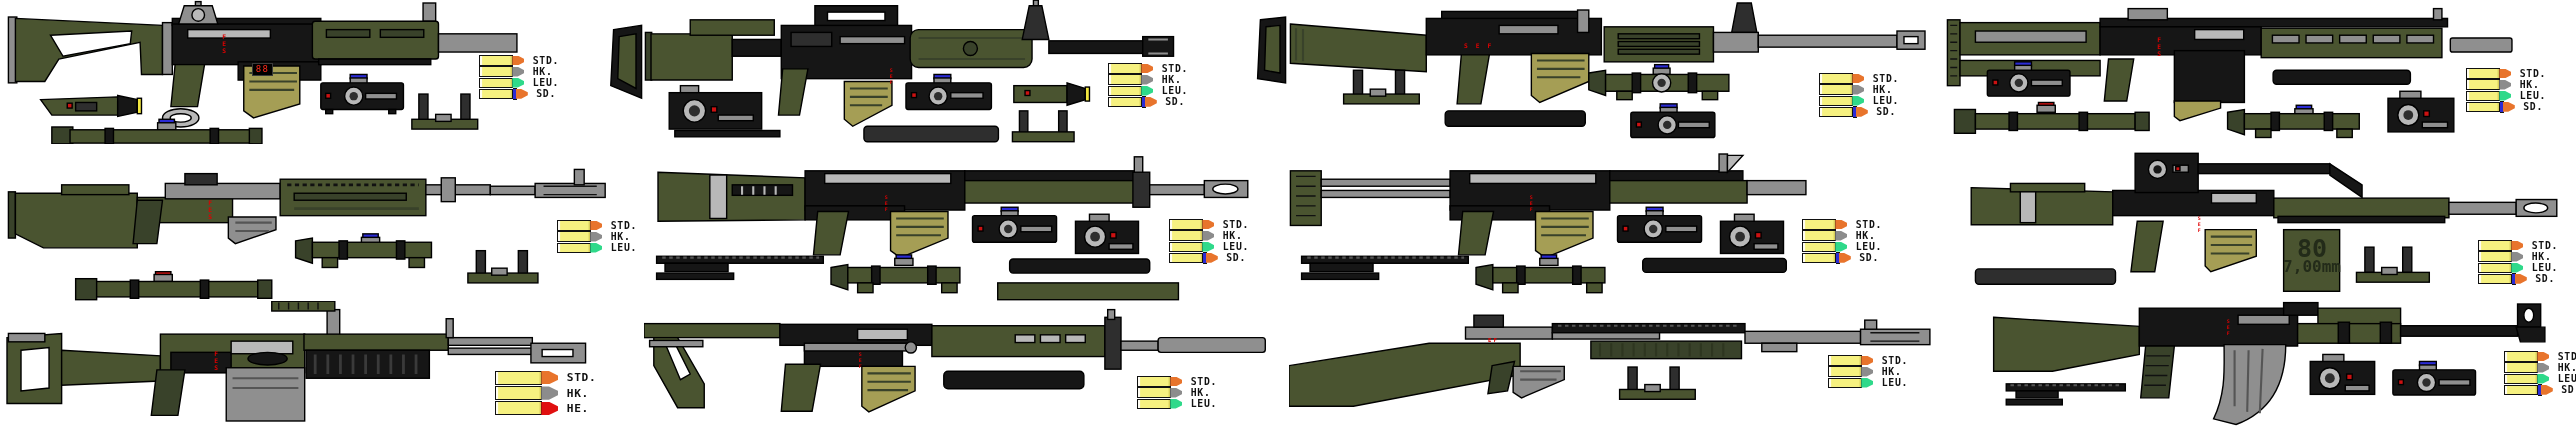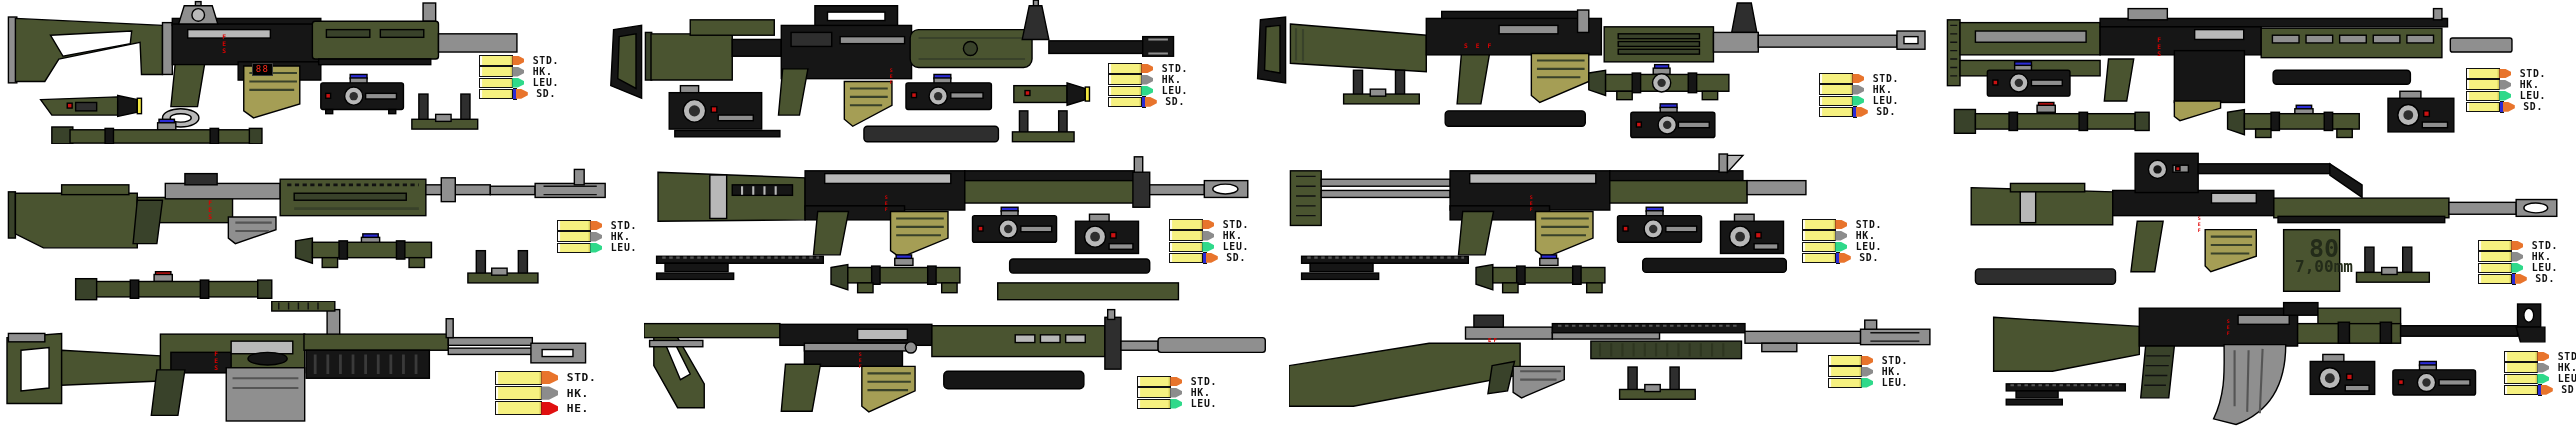--- a/index.html
+++ b/index.html
@@ -696,21 +696,21 @@
     <rect class="d s" x="62" y="178" width="200" height="22" rx="5"></rect>
     <rect class="o s" x="502" y="122" width="80" height="88"></rect>
     <g>
       <rect class="d s" x="618" y="147" width="13" height="36"></rect>
       <rect class="d s" x="672" y="147" width="13" height="36"></rect>
       <rect class="o s" x="606" y="183" width="104" height="14"></rect>
       <rect class="g s" x="642" y="176" width="22" height="10"></rect>
     </g>
   </svg>
   <span class="mk small" style="left:265px;top:71px">SEF</span>
-  <div class="boxtxt" style="left:352px;top:92px;width:80px">
+  <div class="boxtxt" style="left:352px;top:92px;width:56px">
     <span class="cap">80</span>
     <span class="cal">7,00mm</span>
   </div>
   <div class="legend" style="left:546px;top:97px">
     <div class="rd">
         <i class="case"></i>
         <i class="tip tip-std"></i>
         <span class="lbl">STD.</span>
       </div>
     <div class="rd">

